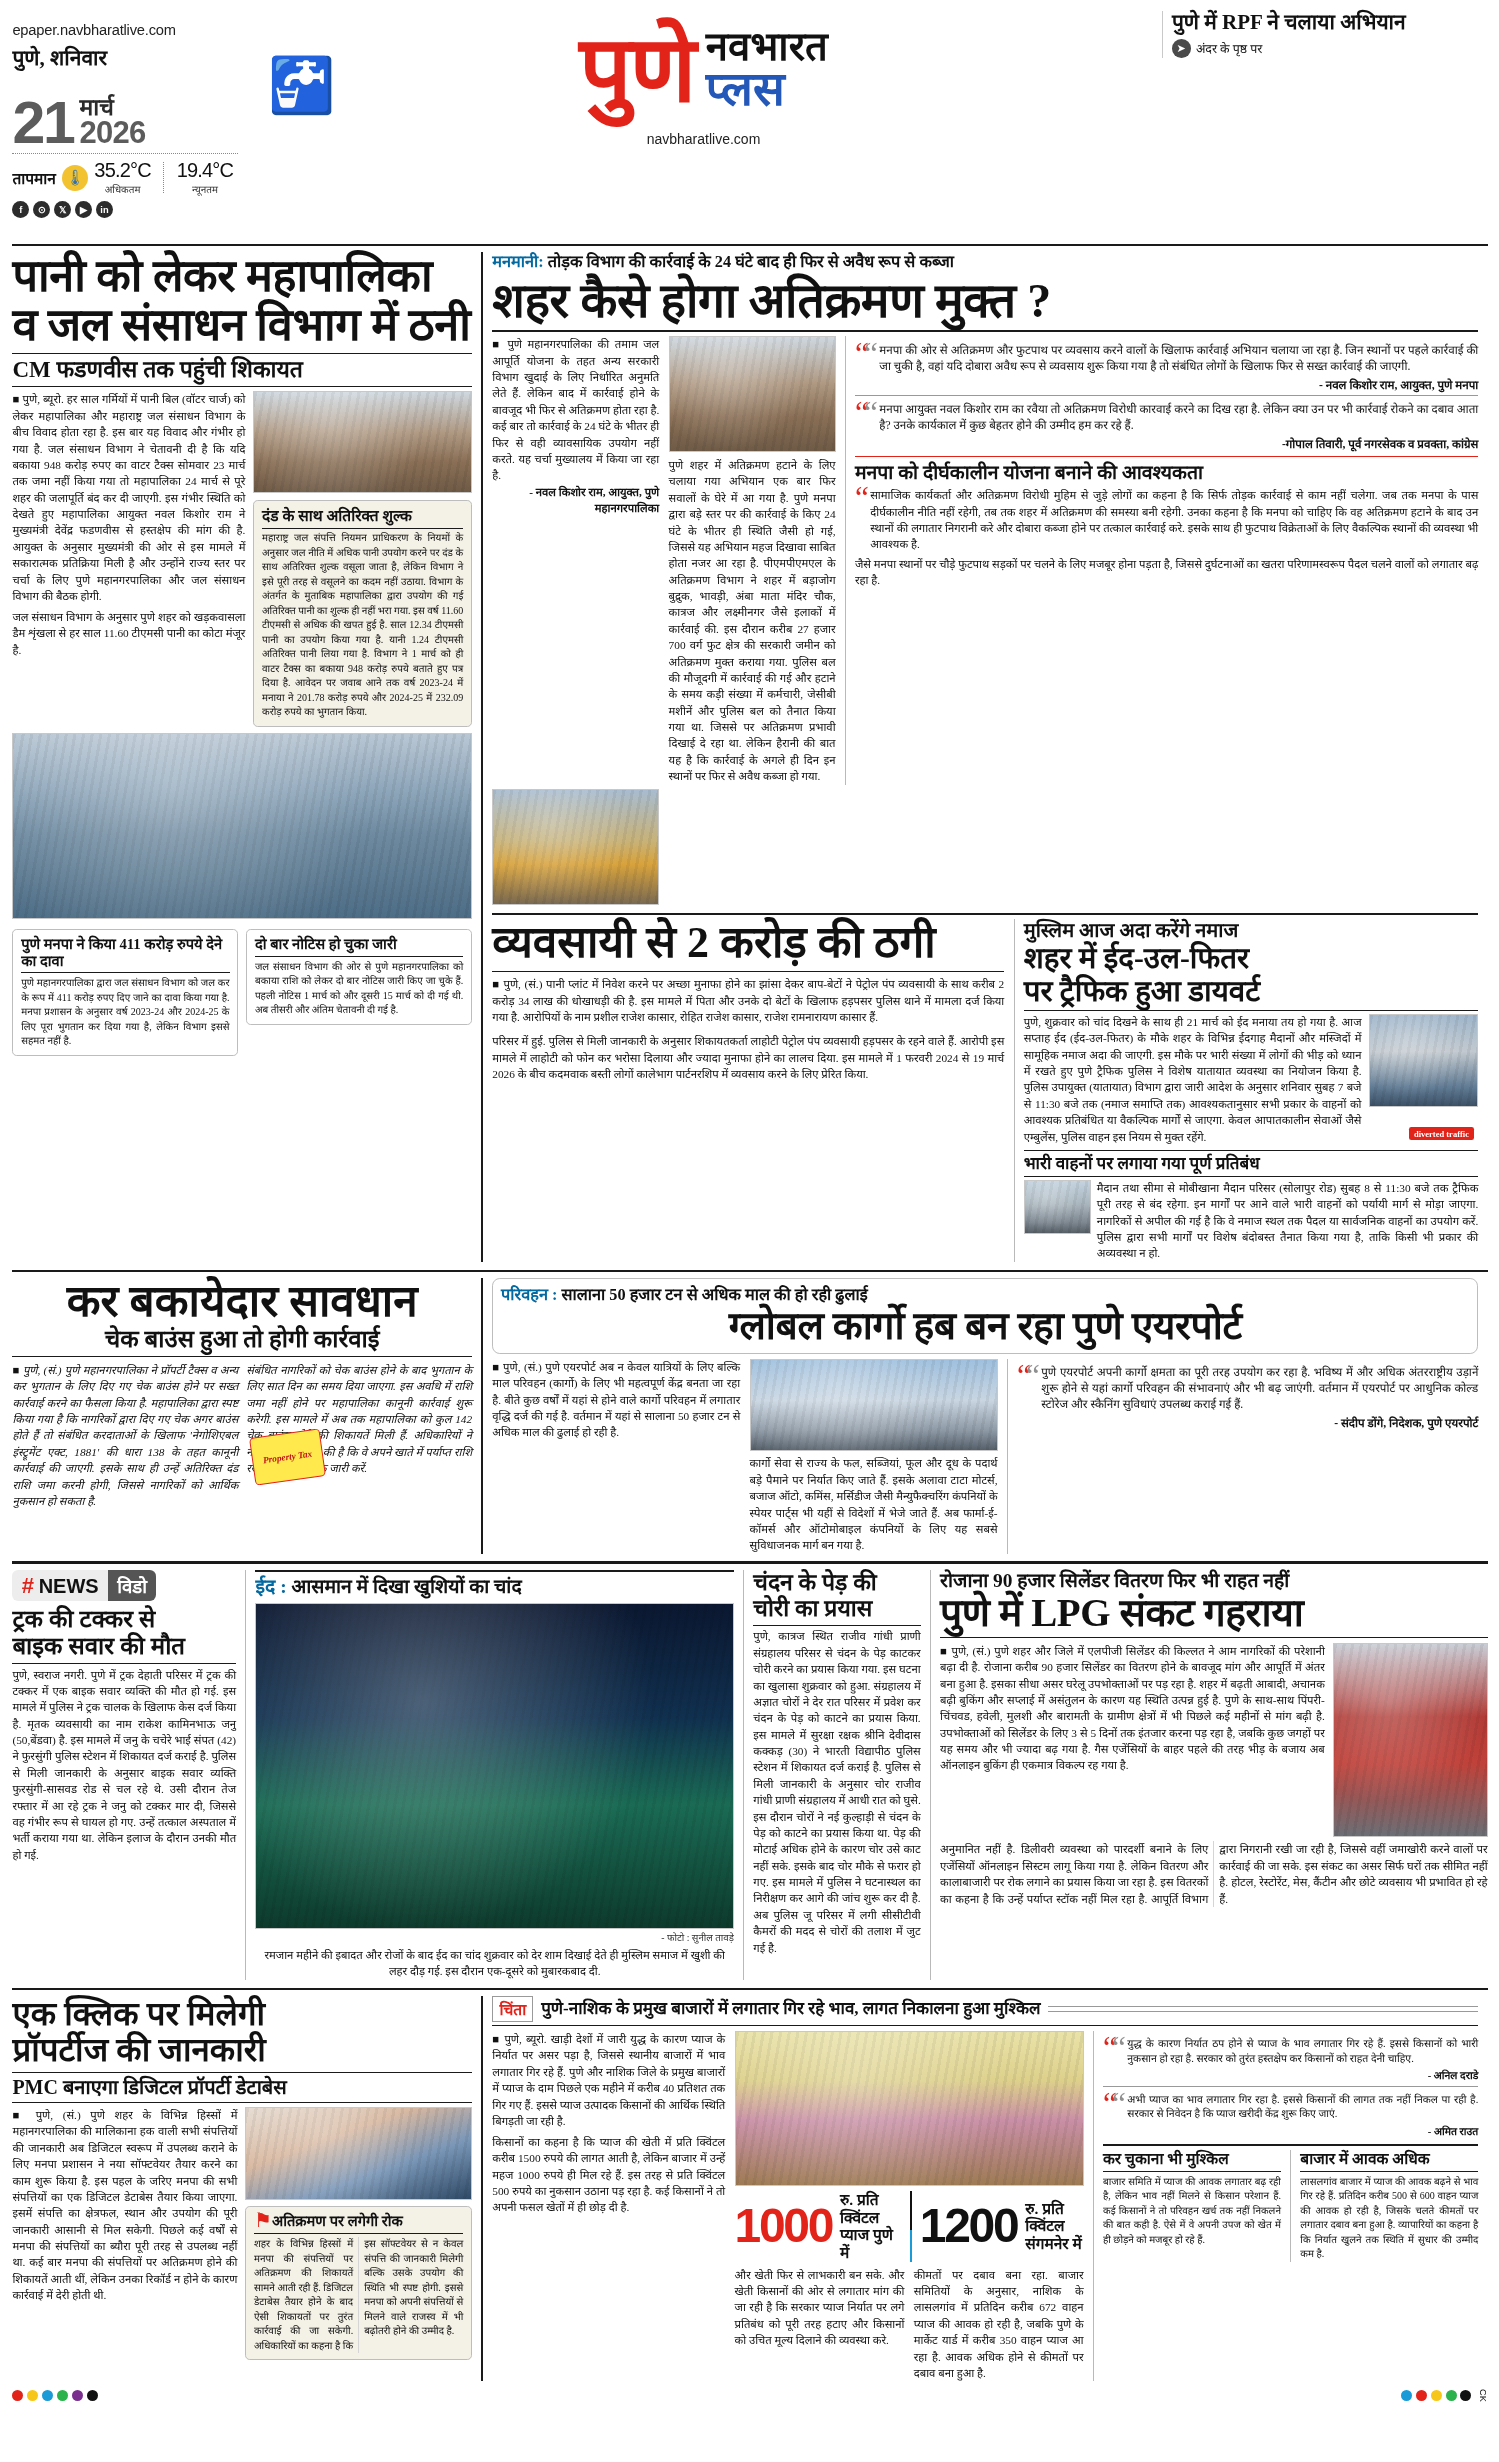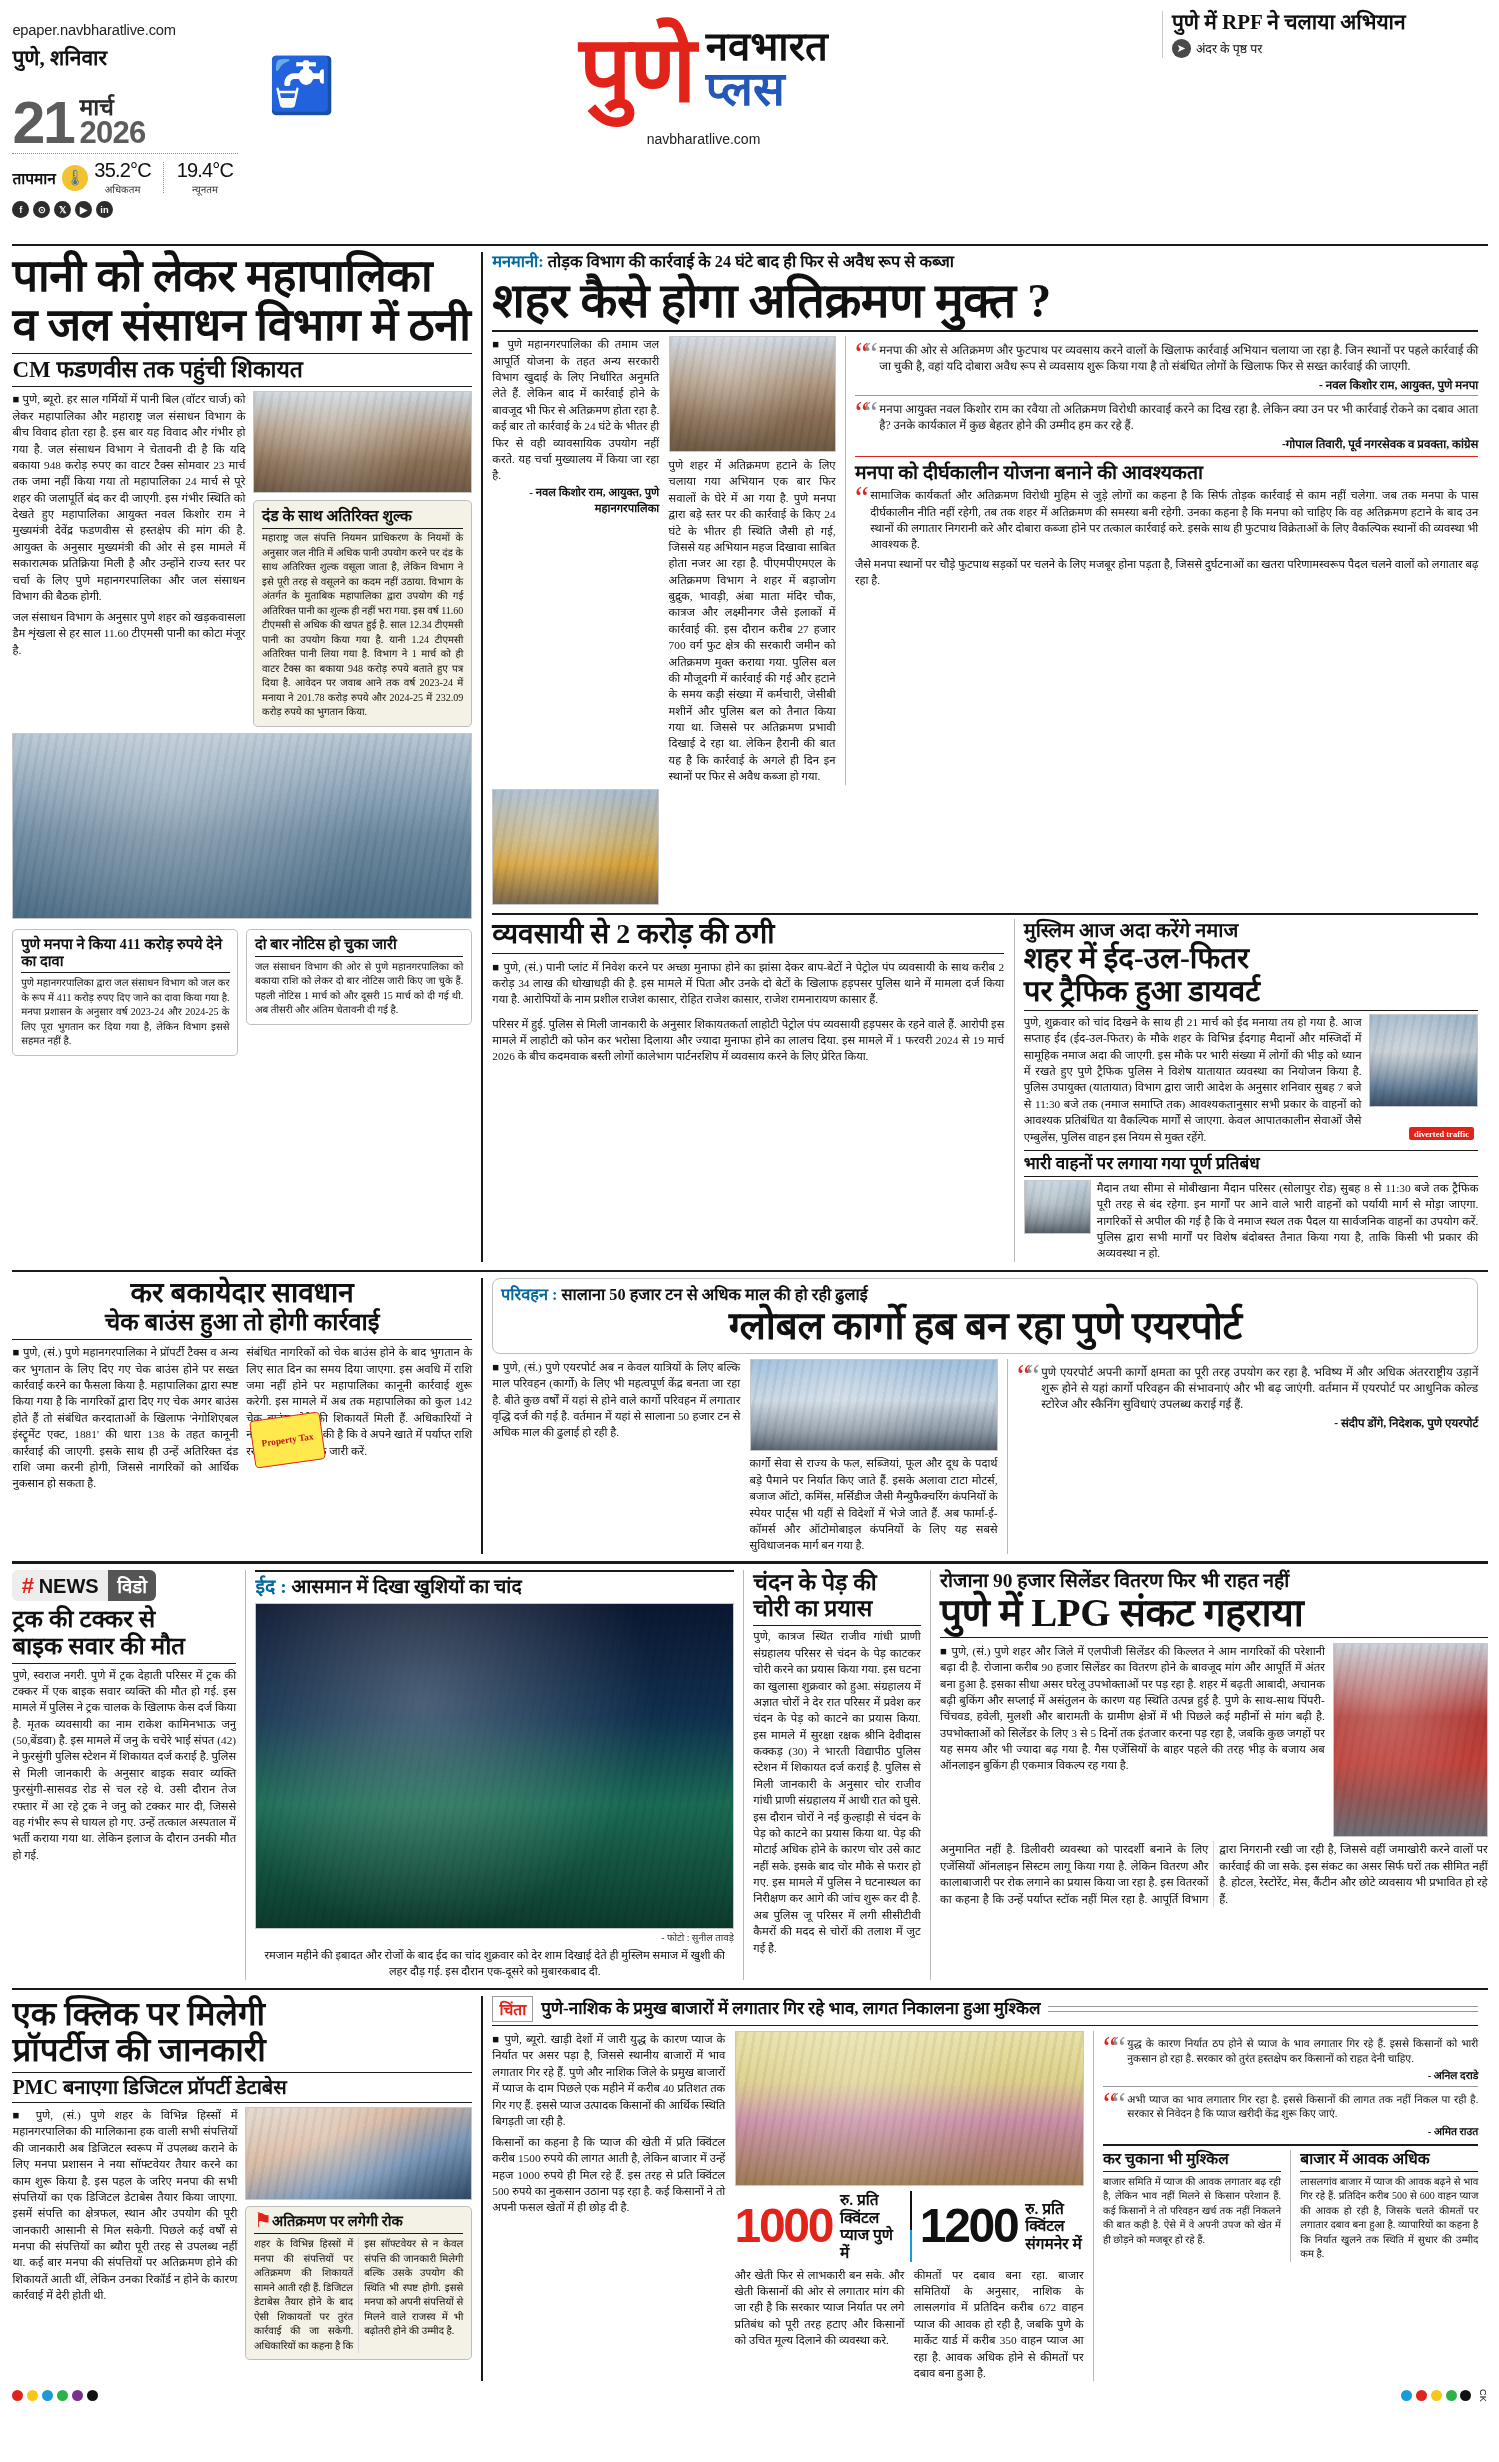--- a/index.html
+++ b/index.html
@@ -69,21 +69,21 @@
     display:flex; align-items:center; justify-content:center; }
 
   
   .main { display:flex; gap:0; margin-top:4.7px; }
   .col-a { width:469px; padding-right:9.3px; }
   .col-b { flex:1; padding:0 9.3px; }
 
   .kicker { font-size:16.3px; font-weight:700; line-height:1.2; }
   .kicker .tag { color:#0369a1; }
   .hl-1 { font-size:45px; font-weight:700; line-height:1.08; letter-spacing:-0.4px; }
-  .hl-2 { font-size:28px; font-weight:700; line-height:1.1; }
+  .hl-2 { font-size:44px; font-weight:700; line-height:1.1; }
   .hl-3 { font-size:24px; font-weight:700; line-height:1.12; }
   .hl-4 { font-size:23px; font-weight:700; line-height:1.14; }
   .subhead { font-size:23px; font-weight:700; line-height:1.14; }
   .body-txt { font-size:11.3px; line-height:1.45; text-align:justify; }
 
   .cols2 { column-count:2; column-gap:11px; column-rule:0.8px solid #d5d5d5; }
 
   .photo { border:0.8px solid #c8c8c8; position:relative; overflow:hidden; }
   .photo::after{content:"";position:absolute;inset:0;
     background:radial-gradient(circle at 35% 30%,rgba(255,255,255,.25),transparent 60%),
@@ -348,21 +348,21 @@
     </div>
   </div>
 
   <div class="rule rule-3 mt10"></div>
 
   <div class="main" style="margin-top:6.2px;">
     <div class="col-a">
       <div class="hl-2 tc">कर बकायेदार सावधान</div>
       <div class="hl-3 tc">चेक बाउंस हुआ तो होगी कार्रवाई</div>
       <div class="rule rule-1 mt4"></div>
-      <div style="display:flex;gap:7.8px;" class="mt6">
+      <div style="display:flex;gap:7.8px;font-style:italic;" class="mt6">
         <div style="flex:1;">
             <div class="body-txt">■ पुणे, (सं.) पुणे महानगरपालिका ने प्रॉपर्टी टैक्स व अन्य कर भुगतान के लिए दिए गए चेक बाउंस होने पर सख्त कार्रवाई करने का फैसला किया है. महापालिका द्वारा स्पष्ट किया गया है कि नागरिकों द्वारा दिए गए चेक अगर बाउंस होते हैं तो संबंधित करदाताओं के खिलाफ 'नेगोशिएबल इंस्ट्रूमेंट एक्ट, 1881' की धारा 138 के तहत कानूनी कार्रवाई की जाएगी. इसके साथ ही उन्हें अतिरिक्त दंड राशि जमा करनी होगी, जिससे नागरिकों को आर्थिक नुकसान हो सकता है.</div>
           </div>
         <div style="flex:1;position:relative;">
           <div class="body-txt">संबंधित नागरिकों को चेक बाउंस होने के बाद भुगतान के लिए सात दिन का समय दिया जाएगा. इस अवधि में राशि जमा नहीं होने पर महापालिका कानूनी कार्रवाई शुरू करेगी. इस मामले में अब तक महापालिका को कुल 142 चेक बाउंस होने की शिकायतें मिली हैं. अधिकारियों ने नागरिकों से अपील की है कि वे अपने खाते में पर्याप्त राशि रखने के बाद ही चेक जारी करें.</div>
           <div class="stamp" style="position:absolute;left:6.2px;bottom:28px;">Property Tax</div>
         </div>
       </div>
     </div>
 

